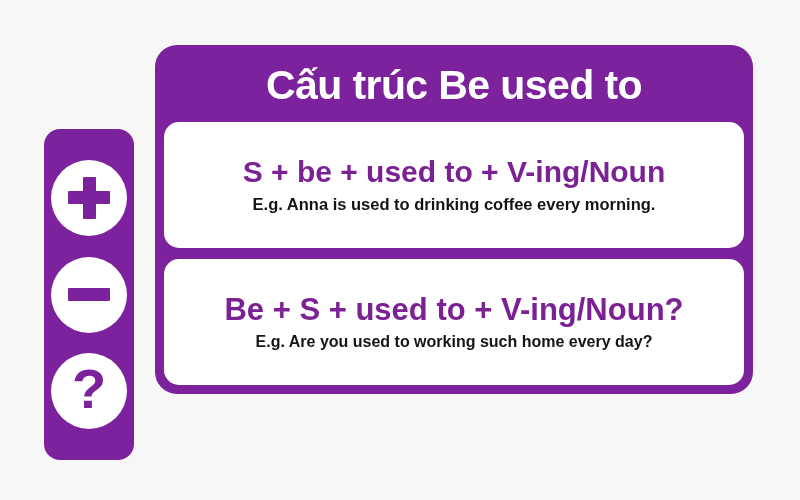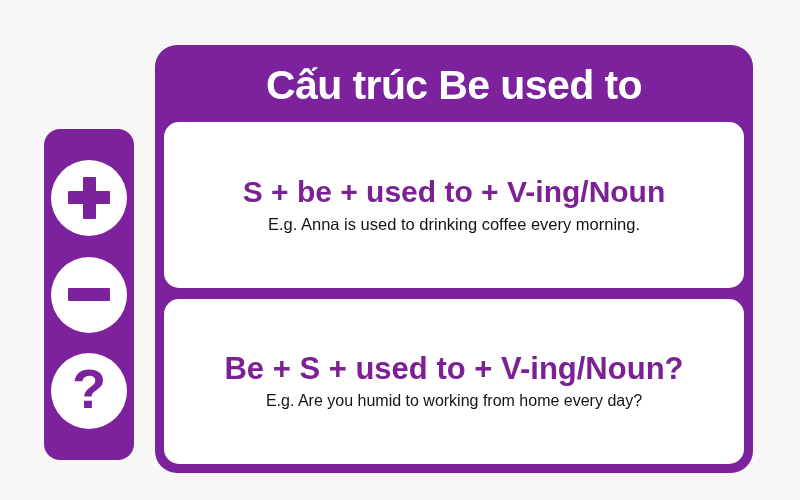--- a/index.html
+++ b/index.html
@@ -77,21 +77,21 @@
     font-weight:bold;
     line-height:1;
     font-family:"Liberation Sans", sans-serif;
     transform:translateY(-2px);
   }
 
   
   .panel {
     position:absolute;
     left:155px; top:45px;
-    width:598px; height:428px;
+    width:598px; height:349px;
     background:#7C229C;
     border-radius:22px;
     padding:8px 9px 9px 9px;
     display:flex;
     flex-direction:column;
   }
 
   .panel-title {
     color:#FFFFFF;
     font-size:41px;
@@ -129,21 +129,21 @@
     line-height:1.08;
     text-align:center;
     white-space:nowrap;
   }
   .card:nth-child(1) .card-formula { font-size:30px; }
   .card:nth-child(2) .card-formula { font-size:31px; }
   .card:nth-child(3) .card-formula { font-size:38px; }
 
   .card-example {
     color:#141414;
-    font-weight:normal;
+    font-weight:bold;
     font-size:16.5px;
     line-height:1.15;
     text-align:left;
     margin-top:7px;
     white-space:nowrap;
   }
   .card:nth-child(2) .card-example { font-size:16px; }
 </style>
 </head>
 <body>
@@ -165,19 +165,19 @@
     <div class="cards">
 
       <div class="card">
         <div class="card-formula">S + be + used to + V-ing/Noun</div>
         <div class="card-example">E.g. Anna is used to drinking coffee every morning.</div>
       </div>
 
 
       <div class="card">
         <div class="card-formula">Be + S + used to + V-ing/Noun?</div>
-        <div class="card-example">E.g. Are you humid to working from home every day?</div>
+        <div class="card-example">E.g. Are you used to working such home every day?</div>
       </div>
 
     </div>
   </div>
 
 </div>
 
 </body></html>

